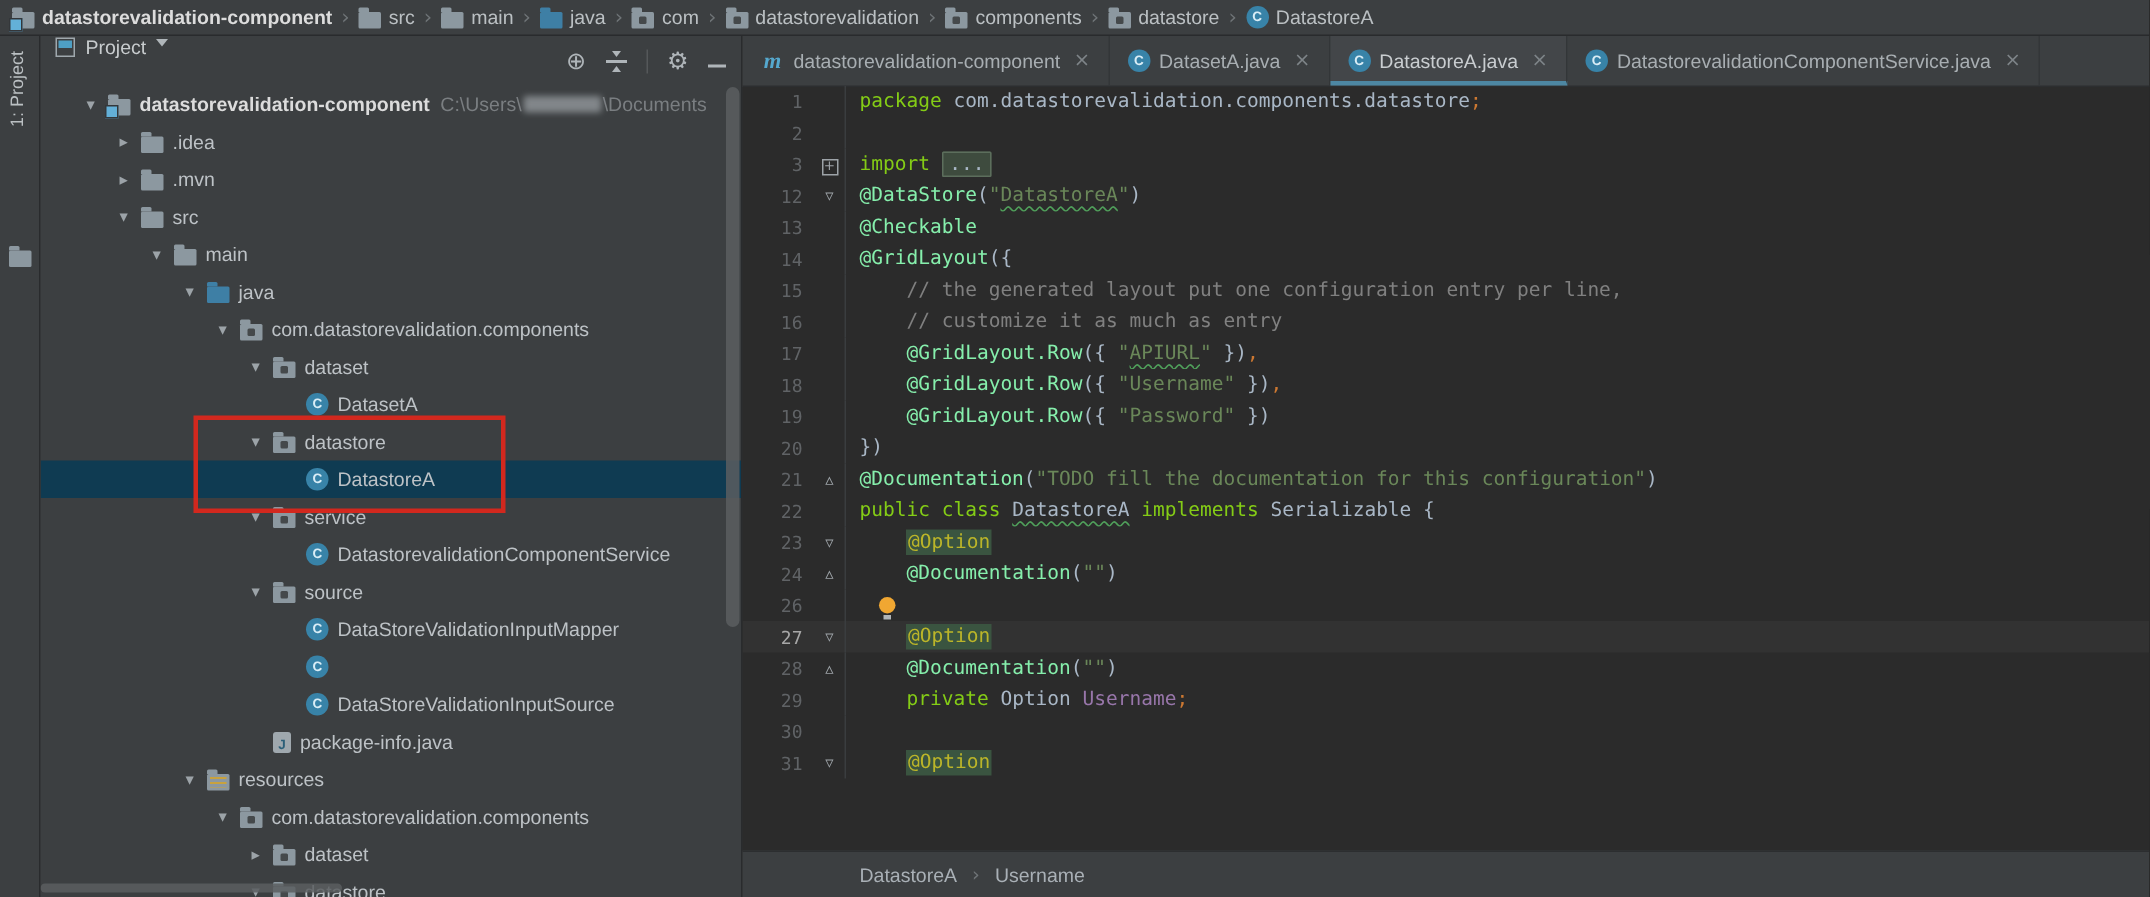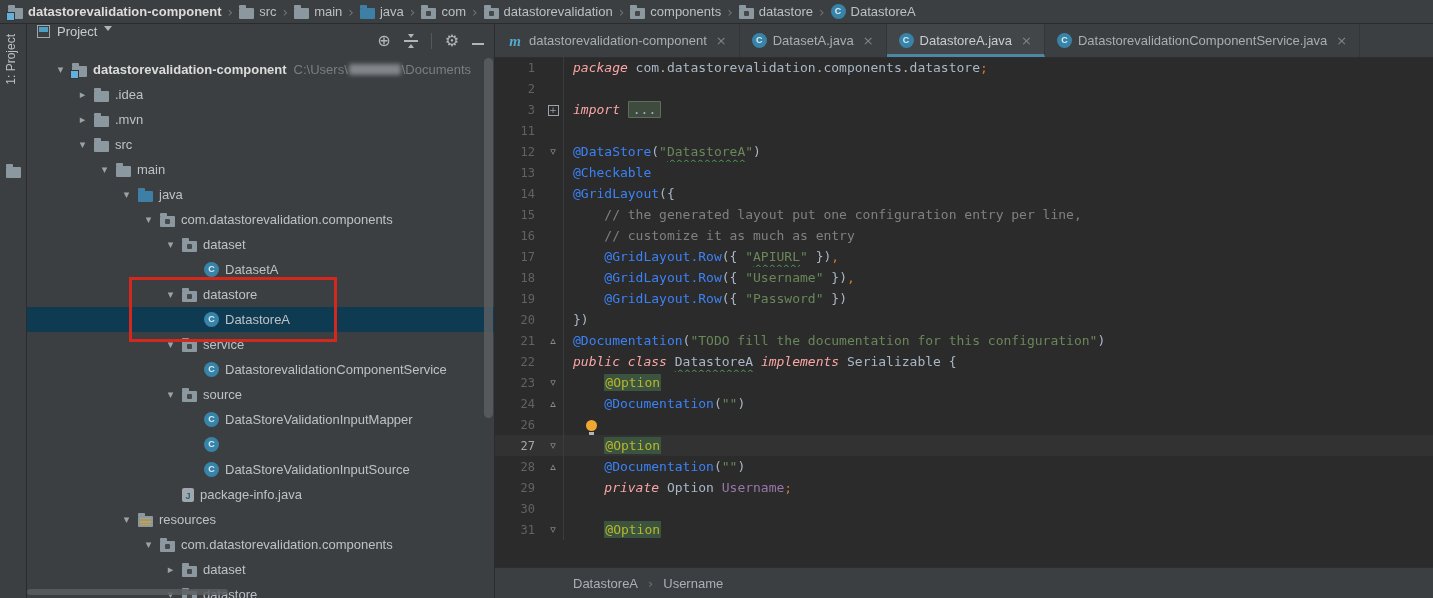--- a/index.html
+++ b/index.html
@@ -89,22 +89,22 @@
              font-family:"DejaVu Sans Mono",monospace;font-size:13px;}
   .crow{display:flex;height:21px;align-items:center;}
   .crow.caret{background:#323232;}
   .crow.caret .lnum{color:#A7A7A7;}
   .lnum{width:40px;flex:0 0 40px;text-align:right;color:#606366;font-size:12px;padding-right:8px;}
   .gmark{width:20px;flex:0 0 20px;text-align:center;color:#9DA3A8;font-size:11px;
          font-family:"DejaVu Sans",sans-serif;line-height:14px;}
   .plusbox{display:inline-block;width:9px;height:9px;border:1px solid #9DA3A8;font-size:9px;line-height:9px;
            text-align:center;color:#9DA3A8;}
   .codecell{flex:1;border-left:1px solid #3A3D3F;padding-left:9px;white-space:pre;height:21px;line-height:21px;overflow:hidden;}
-  .kw{color:#fca5a5;font-style:italic;}
-  .ann{color:#3b82f6;}
+  .kw{color:#84cc16;}
+  .ann{color:#86efac;}
   .annh{color:#BBB529;background:#3A5440;padding:1px 1px;}
   .str{color:#6A8759;}
   .cmt{color:#808080;}
   .pl{color:#A9B7C6;}
   .fld{color:#9876AA;}
   .semi{color:#CC7832;}
   .wavy{text-decoration:underline;text-decoration-style:wavy;text-decoration-color:#4FA05A;
         text-decoration-thickness:1px;text-underline-offset:3px;}
   .fold-box{background:#3E4B3E;border:1px solid #5C6E5C;color:#A9B7C6;padding:0 4px;border-radius:1px;}
   .bulb{display:inline-block;width:11px;height:11px;background:#F0A732;border-radius:50%;
@@ -337,25 +337,20 @@
           <span class="lnum">2</span>
           <span class="gmark"></span>
           <span class="codecell"></span>
         </div>
         <div class="crow">
           <span class="lnum">3</span>
           <span class="gmark"><span class="plusbox">+</span></span>
           <span class="codecell"><span class="kw">import</span><span class="pl"> </span><span class="fold-box">...</span></span>
         </div>
         <div class="crow">
-          <span class="lnum">11</span>
-          <span class="gmark"></span>
-          <span class="codecell"></span>
-        </div>
-        <div class="crow">
           <span class="lnum">12</span>
           <span class="gmark">▿</span>
           <span class="codecell"><span class="ann">@DataStore</span><span class="pl">(</span><span class="str">"</span><span class="str wavy">DatastoreA</span><span class="str">"</span><span class="pl">)</span></span>
         </div>
         <div class="crow">
           <span class="lnum">13</span>
           <span class="gmark"></span>
           <span class="codecell"><span class="ann">@Checkable</span></span>
         </div>
         <div class="crow">

